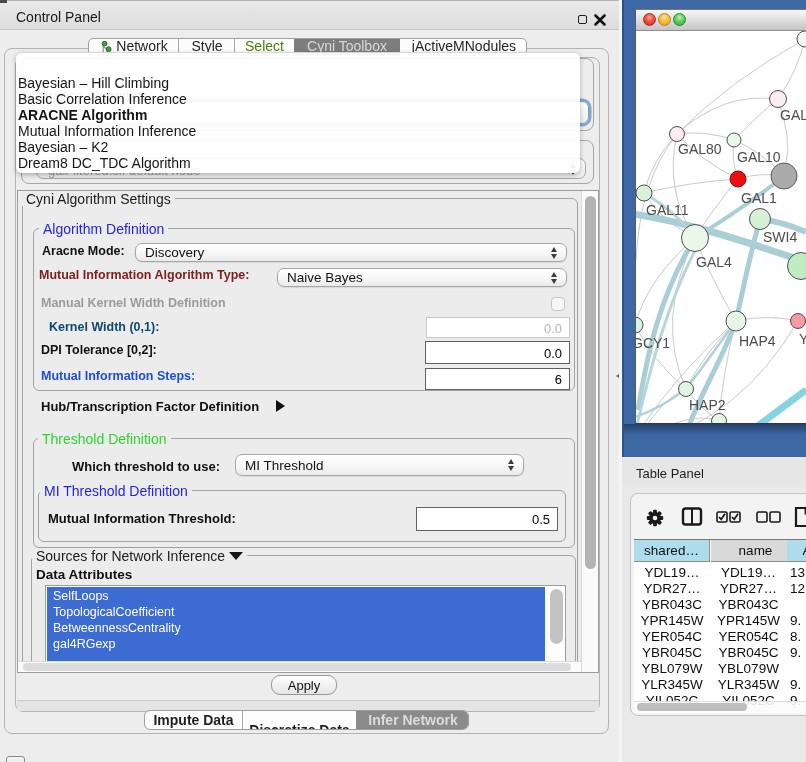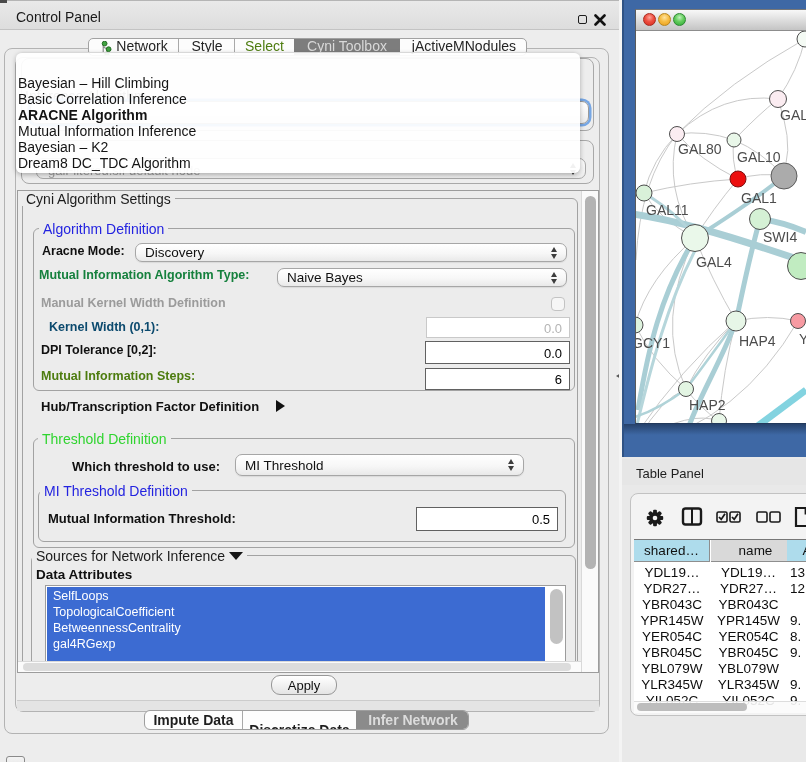--- a/index.html
+++ b/index.html
@@ -86,33 +86,33 @@
 
     <div class="gbox" style="left:15px;top:37px;width:542px;height:163px;"></div>
     <div class="gtitle" style="left:21px;top:31px;color:#2323e0;">Algorithm Definition</div>
 
     <div class="abs b" style="left:24px;top:53px;font-size:12.5px;color:#101010;">Aracne Mode:</div>
     <div class="combo" style="left:117px;top:52px;width:432px;height:19px;">
       <span class="ct">Discovery</span>
         <span class="ar aru"></span>
         <span class="ar ard"></span>
     </div>
-    <div class="abs b" style="left:21px;top:77px;font-size:12.5px;color:#15803d;">Mutual Information Algorithm Type:</div>
+    <div class="abs b" style="left:21px;top:77px;font-size:12.5px;color:#7f1d1d;">Mutual Information Algorithm Type:</div>
     <div class="combo" style="left:259px;top:77px;width:290px;height:19px;">
       <span class="ct">Naive Bayes</span>
         <span class="ar aru"></span>
         <span class="ar ard"></span>
     </div>
     <div class="abs b" style="left:23px;top:105px;font-size:12.5px;color:#9b9b9b;">Manual Kernel Width Definition</div>
     <div class="abs" style="left:533px;top:106px;width:14px;height:14px;border:1.5px solid #c3c3c3;border-radius:4px;background:#f6f6f6;"></div>
     <div class="abs b" style="left:31px;top:129px;font-size:12.5px;color:#0c4a6e;">Kernel Width (0,1):</div>
     <div class="tfield" style="left:408px;top:126px;width:144px;height:21px;border:1px solid #c9c9c9;color:#b4b4b4;padding-top:3px;">0.0</div>
     <div class="abs b" style="left:23px;top:152px;font-size:12.5px;color:#101010;">DPI Tolerance [0,2]:</div>
     <div class="tfield" style="left:407px;top:150px;width:145px;height:23px;border:1px solid #616161;padding-top:4px;">0.0</div>
-    <div class="abs b" style="left:23px;top:178px;font-size:12.5px;color:#4d7c0f;">Mutual Information Steps:</div>
+    <div class="abs b" style="left:23px;top:178px;font-size:12.5px;color:#1d4ed8;">Mutual Information Steps:</div>
     <div class="tfield" style="left:407px;top:177px;width:145px;height:22px;border:1px solid #616161;padding-top:3px;">6</div>
 
     <div class="abs b" style="left:23px;top:208px;font-size:13px;color:#101010;">Hub/Transcription Factor Definition</div>
     <div class="abs" style="left:258px;top:209px;width:0;height:0;border-top:6px solid transparent;border-bottom:6px solid transparent;border-left:9px solid #111;"></div>
 
     <div class="gbox" style="left:15px;top:247px;width:542px;height:110px;"></div>
     <div class="gtitle" style="left:20px;top:241px;color:#2fd42f;">Threshold Definition</div>
     <div class="abs b" style="left:54px;top:268px;font-size:13px;color:#101010;">Which threshold to use:</div>
     <div class="combo" style="left:217px;top:263px;width:289px;height:22px;">
       <span class="ct" style="top:3px;">MI Threshold</span>

